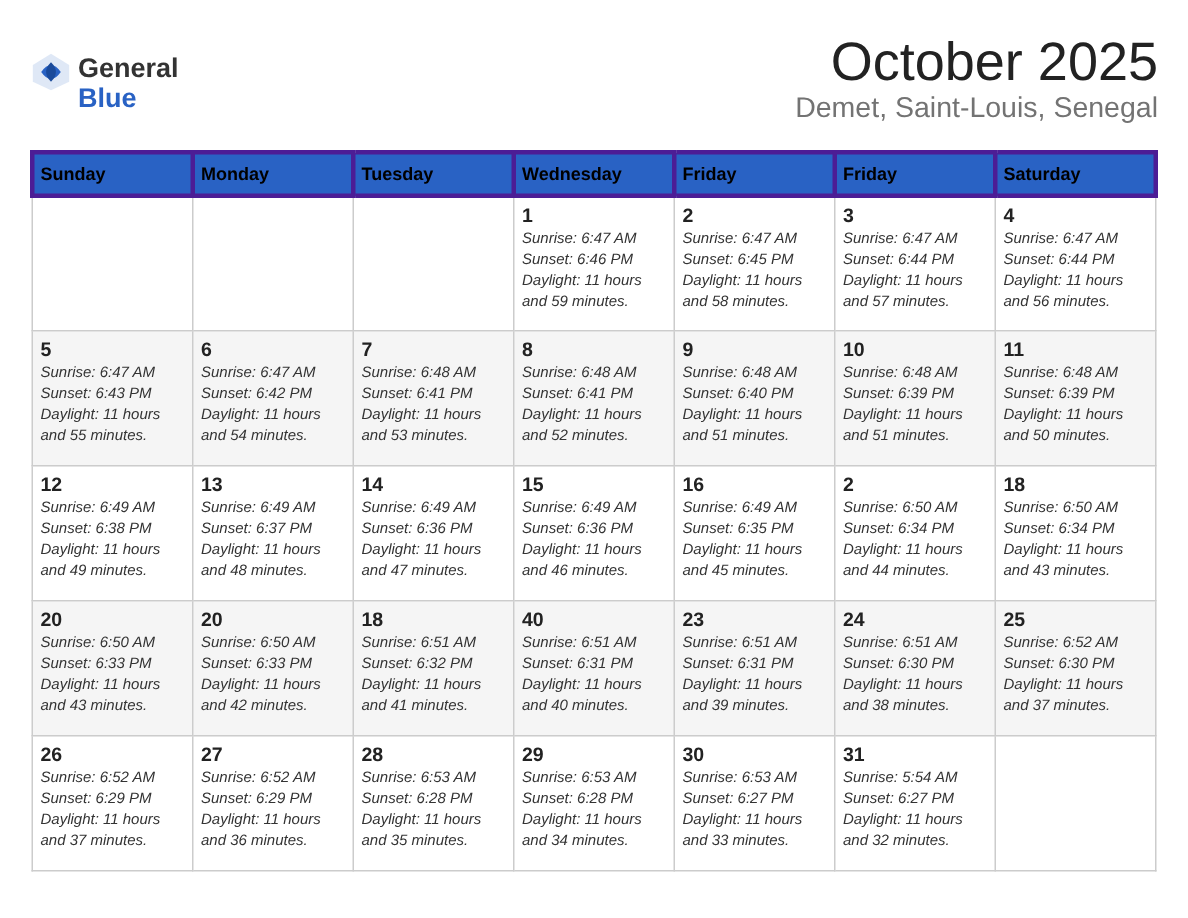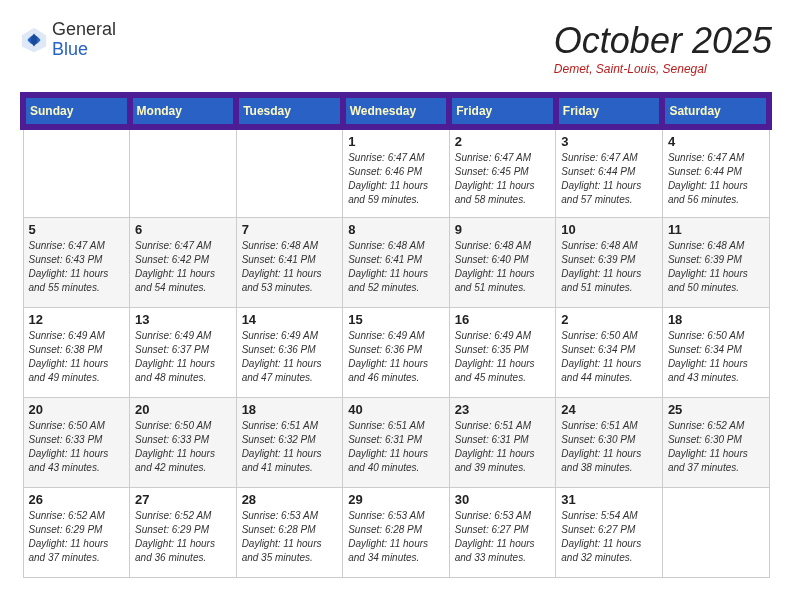--- a/index.html
+++ b/index.html
@@ -16,54 +16,55 @@
       align-items: flex-start;
       margin-bottom: 16px;
     }
     .logo {
       display: flex;
       align-items: center;
       gap: 4px;
     }
     .logo-text {
       font-size: 18px;
-      font-weight: normal;
+      font-weight: bold;
       line-height: 1.1;
+      margin-top: 16px;
     }
     .logo-general { color: #333; }
     .logo-blue { color: #2962c4; }
     .logo-icon {
       width: 28px;
       height: 28px;
     }
     .title-block {
-      font-style: italic;
+      text-align: right;
     }
     .month-title {
       font-size: 36px;
       font-weight: 300;
       color: #222;
     }
     .location {
-      font-size: 12px;
-      color: #b91c1c;
+      font-size: 19px;
+      color: #737373;
     }
     table {
       width: 100%;
       border-collapse: collapse;
       table-layout: fixed;
     }
     thead th {
       background: #2962c4;
-      color: #fef9c3;
+      color: #000000;
       font-size: 12px;
       font-weight: bold;
       padding: 6px 4px;
       text-align: left;
-      border: 6px solid #4c1d95;
+      border: 3px solid #4c1d95;
     }
     tbody td {
       vertical-align: top;
       border: 1px solid #ccc;
       padding: 4px 5px;
       font-size: 10px;
       color: #333;
       height: 90px;
       background: #fff;
     }

